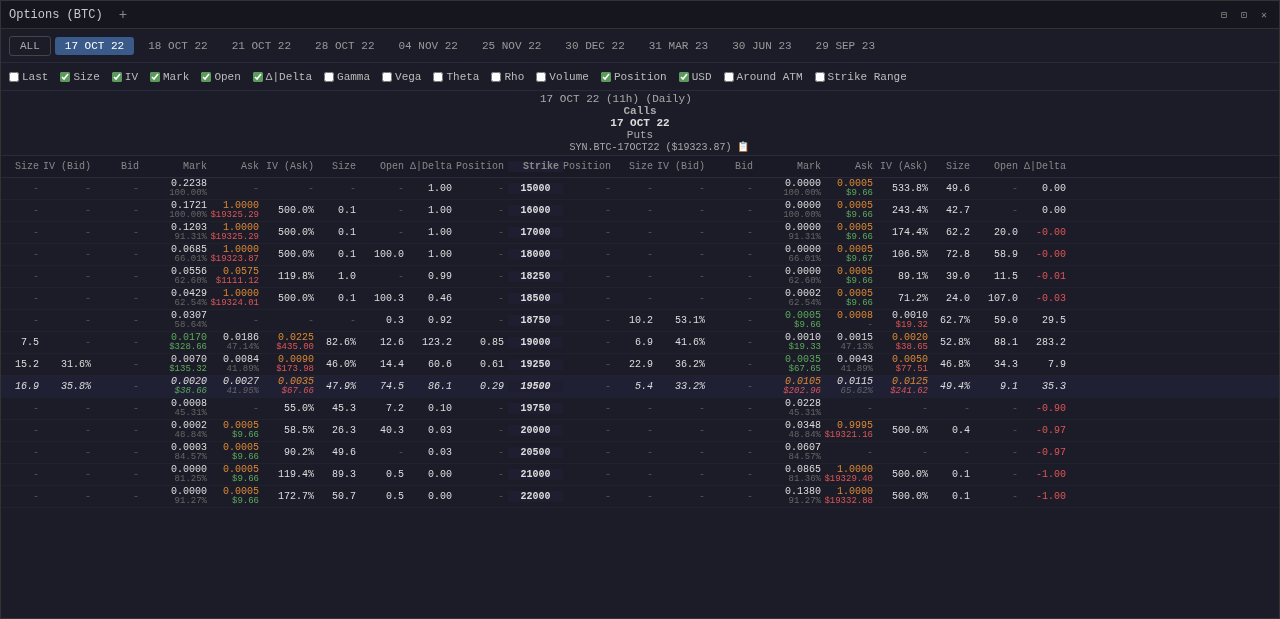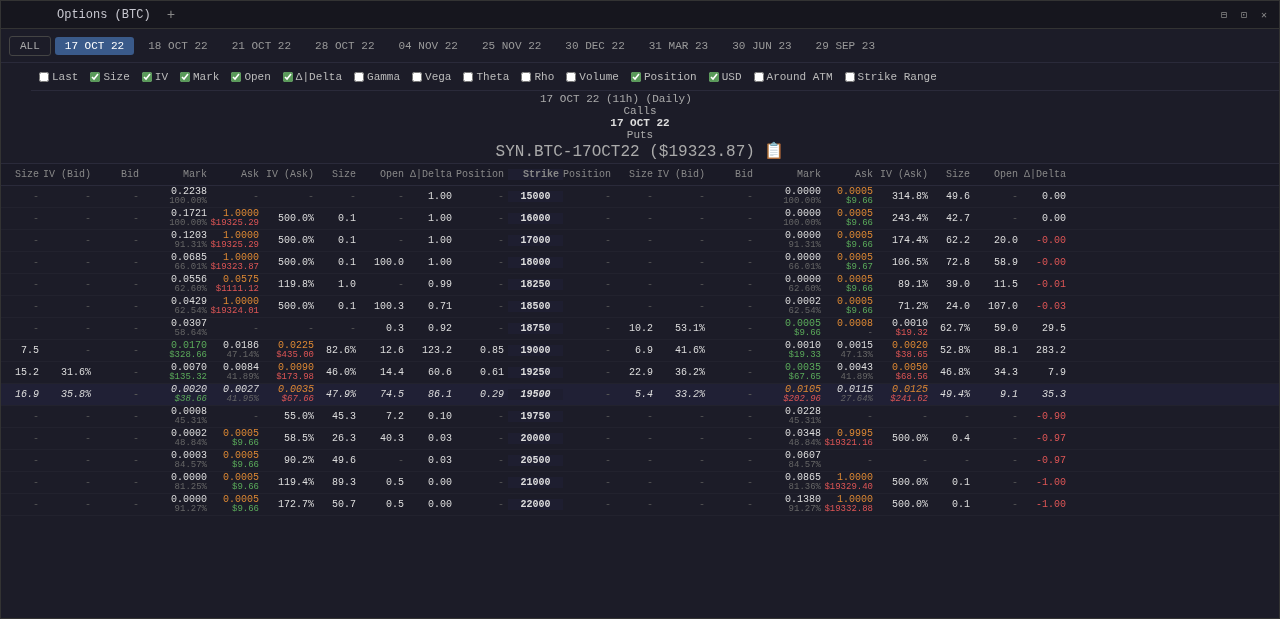--- a/index.html
+++ b/index.html
@@ -24,21 +24,20 @@
       display: flex;
       align-items: center;
       padding: 0 8px;
       border-bottom: 1px solid #333;
       justify-content: space-between;
     }
     .title-bar-left {
       display: flex;
       align-items: center;
       gap: 16px;
-      margin-left: 48px;
     }
     .title-text {
       color: #c8c8d0;
       font-size: 12px;
     }
     .title-bar-controls {
       display: flex;
       gap: 6px;
       align-items: center;
     }
@@ -80,21 +79,20 @@
     }
     .options-bar {
       background: #1c1c28;
       height: 28px;
       display: flex;
       align-items: center;
       padding: 0 8px;
       gap: 12px;
       border-bottom: 1px solid #2a2a3a;
       flex-wrap: nowrap;
-      margin-left: 30px;
     }
     .opt-item {
       display: flex;
       align-items: center;
       gap: 3px;
       cursor: pointer;
       white-space: nowrap;
     }
     .opt-item input[type=checkbox] {
       width: 10px;
@@ -115,37 +113,38 @@
       flex-direction: column;
     }
     .sh-date {
       color: #aaa;
       min-width: 200px;
     }
     .sh-calls {
       flex: 1;
       text-align: center;
       color: #aaa;
+      font-weight: bold;
     }
     .sh-strike-date {
       min-width: 180px;
       text-align: center;
       color: #ddd;
       font-weight: bold;
     }
     .sh-puts {
       flex: 1;
       text-align: right;
       color: #aaa;
     }
     .sh-syn {
       min-width: 220px;
       text-align: right;
       color: #aaa;
-      font-size: 16px;
+      font-size: 10px;
     }
     .col-headers {
       display: flex;
       align-items: center;
       background: #1a1a26;
       border-bottom: 1px solid #2a2a3a;
       height: 22px;
       font-size: 10px;
       color: #888;
     }
@@ -363,21 +362,21 @@
             <span class="line1 white">0.0000</span>
             <span class="line2">100.00%</span>
           </div>
       </span>
       <span class="c-ask2">
         <div class="two-line">
             <span class="line1 orange">0.0005</span>
             <span class="line2 green">$9.66</span>
           </div>
       </span>
-      <span class="c-ivask2 white">314.8%</span>
+      <span class="c-ivask2 white">533.8%</span>
       <span class="c-size4 white">49.6</span>
       <span class="c-open2 dim">-</span>
       <span class="c-delta2 white">0.00</span>
     </div>
 
     <div class="table-row">
       <span class="c-size dim">-</span>
       <span class="c-ivbid dim">-</span>
       <span class="c-bid dim">-</span>
       <span class="c-mark">
@@ -564,21 +563,21 @@
       </span>
       <span class="c-ask">
         <div class="two-line">
             <span class="line1 orange">1.0000</span>
             <span class="line2 red">$19324.01</span>
           </div>
       </span>
       <span class="c-ivask white">500.0%</span>
       <span class="c-size2 white">0.1</span>
       <span class="c-open white">100.3</span>
-      <span class="c-delta white">0.71</span>
+      <span class="c-delta white">0.46</span>
       <span class="c-position dim">-</span>
       <span class="c-strike">18500</span>
       <span class="c-pos2 dim">-</span>
       <span class="c-size3 dim">-</span>
       <span class="c-ivbid2 dim">-</span>
       <span class="c-bid2 dim">-</span>
       <span class="c-mark2">
         <div class="two-line">
             <span class="line1 white">0.0002</span>
             <span class="line2">62.54%</span>
@@ -733,21 +732,21 @@
       </span>
       <span class="c-ask2">
         <div class="two-line">
             <span class="line1 white">0.0043</span>
             <span class="line2">41.89%</span>
           </div>
       </span>
       <span class="c-ivask2">
         <div class="two-line">
             <span class="line1 orange">0.0050</span>
-            <span class="line2 red">$68.56</span>
+            <span class="line2 red">$77.51</span>
           </div>
       </span>
       <span class="c-size4 white">46.8%</span>
       <span class="c-open2 white">34.3</span>
       <span class="c-delta2 white">7.9</span>
     </div>
 
     <div class="table-row atm">
       <span class="c-size white">16.9</span>
       <span class="c-ivbid white">35.8%</span>
@@ -781,21 +780,21 @@
       <span class="c-bid2 dim">-</span>
       <span class="c-mark2">
         <div class="two-line">
             <span class="line1 orange">0.0105</span>
             <span class="line2 red">$202.96</span>
           </div>
       </span>
       <span class="c-ask2">
         <div class="two-line">
             <span class="line1 white">0.0115</span>
-            <span class="line2">27.64%</span>
+            <span class="line2">65.62%</span>
           </div>
       </span>
       <span class="c-ivask2">
         <div class="two-line">
             <span class="line1 orange">0.0125</span>
             <span class="line2 red">$241.62</span>
           </div>
       </span>
       <span class="c-size4 white">49.4%</span>
       <span class="c-open2 white">9.1</span>

